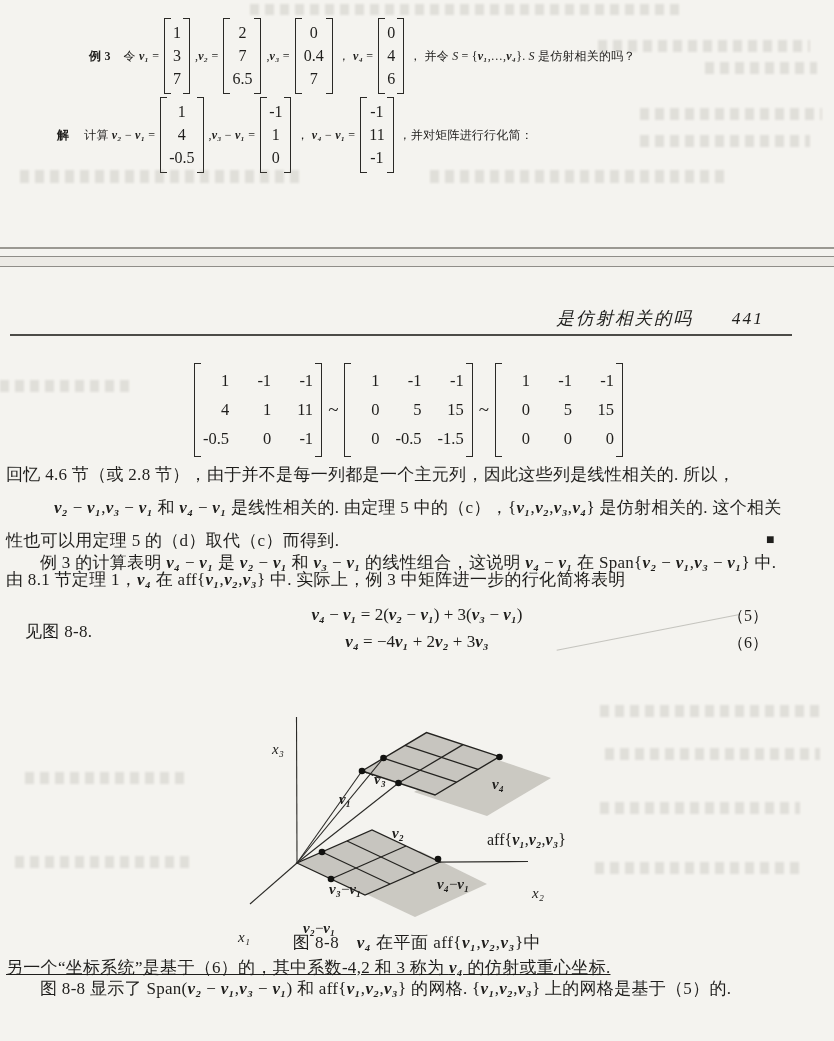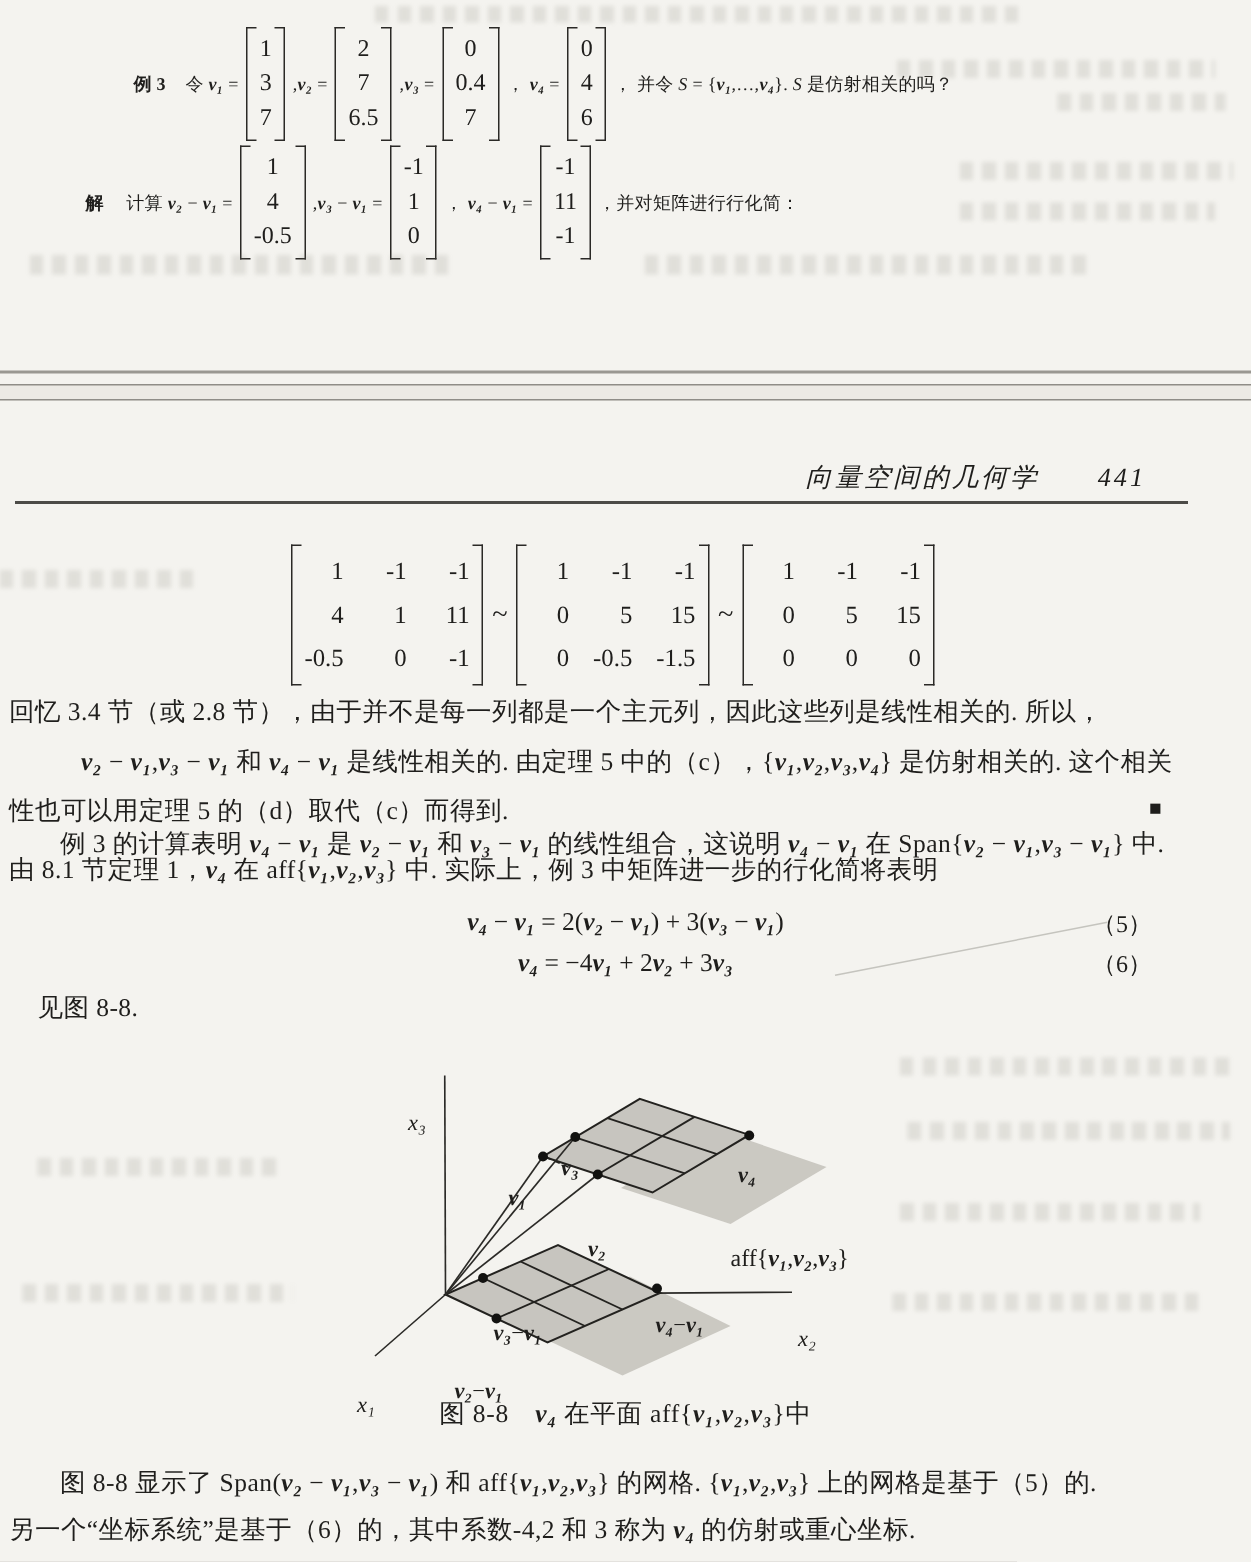--- a/index.html
+++ b/index.html
@@ -102,21 +102,21 @@
         <span class="mc">11</span>
         <span class="mc">-1</span>
       </span>
     <span class="seg">，并对矩阵进行行化简：</span>
   </div>
 
   <div class="tear" style="top:247px;"></div>
   <div class="gapband" style="top:256px;"></div>
 
   <div class="runhead" style="right:70px;top:306px;">
-    <span>向量空间的几何学</span>
+    <span>是仿射相关的吗</span>
     <span style="display:inline-block;width:26px;"></span>
     <span>441</span>
   </div>
   <div class="rule" style="left:10px;top:334px;width:782px;height:1.8px;"></div>
 
   <div class="mrow" style="left:192px;top:360px;height:100px;">
     <span class="mat lg" style="grid-template-columns: repeat(3, max-content);">
         <span class="mc">1</span>
         <span class="mc">-1</span>
         <span class="mc">-1</span>
@@ -146,34 +146,34 @@
         <span class="mc">-1</span>
         <span class="mc">0</span>
         <span class="mc">5</span>
         <span class="mc">15</span>
         <span class="mc">0</span>
         <span class="mc">0</span>
         <span class="mc">0</span>
       </span>
   </div>
 
-  <div class="cnline" style="left:6px;top:463px;">回忆 3.4 节（或 2.8 节），由于并不是每一列都是一个主元列，因此这些列是线性相关的. 所以，</div>
+  <div class="cnline" style="left:6px;top:463px;">回忆 4.6 节（或 2.8 节），由于并不是每一列都是一个主元列，因此这些列是线性相关的. 所以，</div>
   <div class="cnline" style="left:6px;top:496px;margin-left:48px;"><span class="mv">v₂</span> − <span class="mv">v₁</span>,<span class="mv">v₃</span> − <span class="mv">v₁</span> 和 <span class="mv">v₄</span> − <span class="mv">v₁</span> 是线性相关的. 由定理 5 中的（c），{<span class="mv">v₁</span>,<span class="mv">v₂</span>,<span class="mv">v₃</span>,<span class="mv">v₄</span>} 是仿射相关的. 这个相关</div>
   <div class="cnline" style="left:6px;top:529px;">性也可以用定理 5 的（d）取代（c）而得到.</div>
   <div class="qed" style="left:766px;top:532px;">■</div>
 
   <div class="cnline" style="left:40px;top:551px;">例 3 的计算表明 <span class="mv">v₄</span> − <span class="mv">v₁</span> 是 <span class="mv">v₂</span> − <span class="mv">v₁</span> 和 <span class="mv">v₃</span> − <span class="mv">v₁</span> 的线性组合，这说明 <span class="mv">v₄</span> − <span class="mv">v₁</span> 在 Span{<span class="mv">v₂</span> − <span class="mv">v₁</span>,<span class="mv">v₃</span> − <span class="mv">v₁</span>} 中.</div>
   <div class="cnline" style="left:6px;top:568px;">由 8.1 节定理 1，<span class="mv">v₄</span> 在 aff{<span class="mv">v₁</span>,<span class="mv">v₂</span>,<span class="mv">v₃</span>} 中. 实际上，例 3 中矩阵进一步的行化简将表明</div>
 
   <div class="eqline" style="top:605px;"><span class="mv">v₄</span> − <span class="mv">v₁</span> = 2(<span class="mv">v₂</span> − <span class="mv">v₁</span>) + 3(<span class="mv">v₃</span> − <span class="mv">v₁</span>)</div>
   <div class="eqnum" style="left:728px;top:606px;">（5）</div>
   <div class="eqline" style="top:632px;"><span class="mv">v₄</span> = −4<span class="mv">v₁</span> + 2<span class="mv">v₂</span> + 3<span class="mv">v₃</span></div>
   <div class="eqnum" style="left:728px;top:633px;">（6）</div>
 
-  <div class="cnline" style="left:25px;top:660px;">见图 8-8.</div>
+  <div class="cnline" style="left:25px;top:620px;">见图 8-8.</div>
 
   <svg style="left:228px;top:698px;" width="344" height="230" viewBox="228 698 344 230">
 
     <polygon class="shadow" points="414,792 487,816 551,778 478,753"></polygon>
     <polygon class="shadow" points="347,885 415,917 487,884 420,851"></polygon>
 
     <line class="axis" x1="296.5" y1="717" x2="297" y2="863"></line>
     <line class="axis" x1="297" y1="863" x2="250" y2="904"></line>
     <line class="axis" x1="297" y1="863" x2="528" y2="861.5"></line>
 
@@ -209,21 +209,21 @@
   <div class="figlabel" style="left:374px;top:733px;"><span class="mv">v₃</span></div>
   <div class="figlabel" style="left:492px;top:738px;"><span class="mv">v₄</span></div>
   <div class="figlabel" style="left:329px;top:843px;"><span class="mv">v₃</span>−<span class="mv">v₁</span></div>
   <div class="figlabel" style="left:303px;top:882px;"><span class="mv">v₂</span>−<span class="mv">v₁</span></div>
   <div class="figlabel" style="left:437px;top:838px;"><span class="mv">v₄</span>−<span class="mv">v₁</span></div>
   <div class="figlabel" style="left:487px;top:793px;font-size:16px;">aff{<span class="mv">v₁</span>,<span class="mv">v₂</span>,<span class="mv">v₃</span>}</div>
 
   <div class="figcaption" style="top:931px;">图 8-8　<span class="mv">v₄</span> 在平面 aff{<span class="mv">v₁</span>,<span class="mv">v₂</span>,<span class="mv">v₃</span>}中</div>
 
   <div class="cnline" style="left:40px;top:977px;">图 8-8 显示了 Span(<span class="mv">v₂</span> − <span class="mv">v₁</span>,<span class="mv">v₃</span> − <span class="mv">v₁</span>) 和 aff{<span class="mv">v₁</span>,<span class="mv">v₂</span>,<span class="mv">v₃</span>} 的网格. {<span class="mv">v₁</span>,<span class="mv">v₂</span>,<span class="mv">v₃</span>} 上的网格是基于（5）的.</div>
-  <div class="cnline" style="left:6px;top:1008px;">另一个“坐标系统”是基于（6）的，其中系数-4,2 和 3 称为 <span class="mv">v₄</span> 的仿射或重心坐标.</div>
+  <div class="cnline" style="left:6px;top:956px;text-decoration:underline;">另一个“坐标系统”是基于（6）的，其中系数-4,2 和 3 称为 <span class="mv">v₄</span> 的仿射或重心坐标.</div>
 
   <div class="sm" style="left:250px;top:4px;width:430px;height:11px;"></div>
   <div class="sm" style="left:598px;top:40px;width:212px;height:12px;"></div>
   <div class="sm" style="left:705px;top:62px;width:112px;height:12px;"></div>
   <div class="sm" style="left:640px;top:108px;width:182px;height:12px;"></div>
   <div class="sm" style="left:640px;top:135px;width:170px;height:12px;"></div>
   <div class="sm" style="left:20px;top:170px;width:282px;height:13px;"></div>
   <div class="sm" style="left:430px;top:170px;width:300px;height:13px;"></div>
   <div class="sm" style="left:0px;top:380px;width:130px;height:12px;"></div>
   <div class="sm" style="left:600px;top:705px;width:225px;height:12px;"></div>

